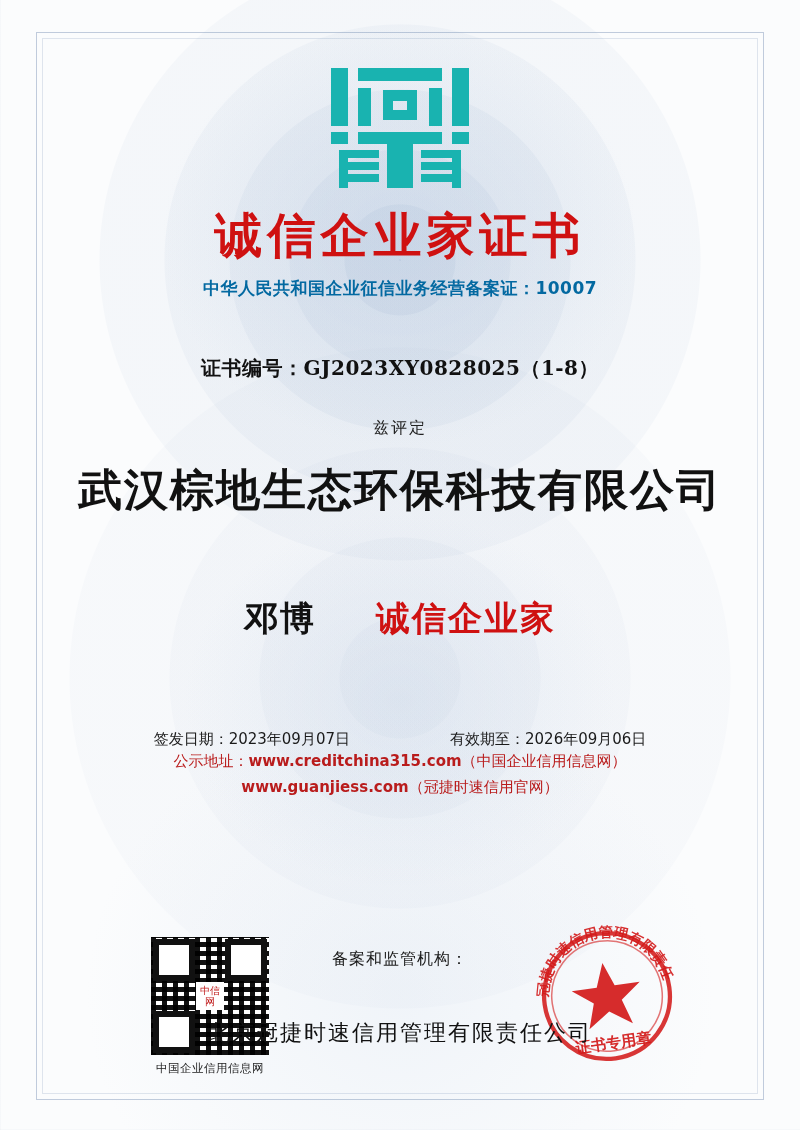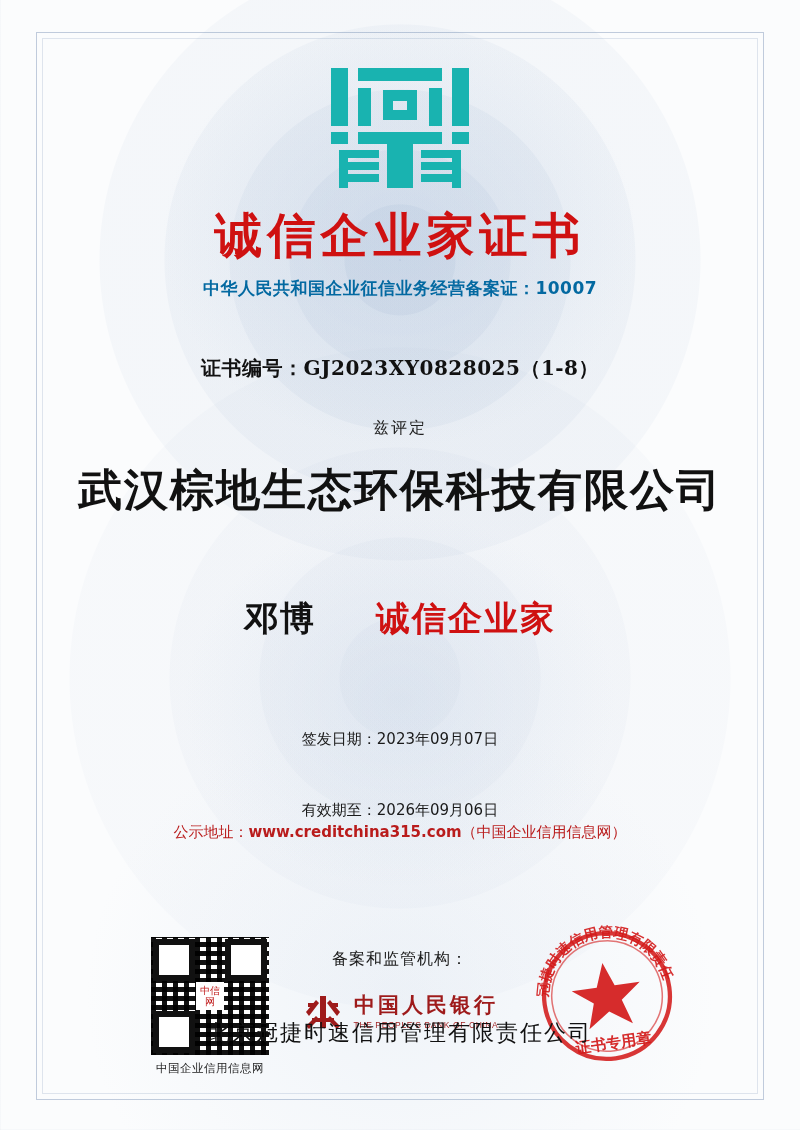--- a/index.html
+++ b/index.html
@@ -153,25 +153,24 @@
     font-weight: bold;
     color: #cf1111;
     letter-spacing: 2px;
   }
 
   
   .dates-row {
     margin-top: 88px;
     display: flex;
     justify-content: center;
-    gap: 52px;
+    gap: 100px;
     font-family: "DejaVu Sans", sans-serif;
     font-size: 15px;
     color: #1a1a1a;
-    flex-direction: column;
   }
 
   .urls {
     font-family: "DejaVu Sans", sans-serif;
     font-size: 15px;
     color: #b91c1c;
     line-height: 1.7;
   }
   .urls b { font-weight: bold; }
 
@@ -358,52 +357,37 @@
 
     <div class="dates-row">
       <div>签发日期：2023年09月07日</div>
       <div>有效期至：2026年09月06日</div>
     </div>
 
     <div class="urls">
       <div>
         <span>公示地址：</span><b>www.creditchina315.com</b><span>（中国企业信用信息网）</span>
       </div>
+      <div>
+        <b>www.guanjiess.com</b><span>（冠捷时速信用官网）</span>
+      </div>
     </div>
 
     <div class="bottom-band">
 
       <div class="qr-block">
         <div class="qr">
           <div class="qr-corner-bl"></div>
           <div class="qr-center">中信网</div>
         </div>
         <div class="qr-caption">中国企业信用信息网</div>
       </div>
 
       <div class="regulator">
         <div class="regulator-label">备案和监管机构：</div>
-        <div class="pboc">
-          <svg class="pboc-mark" viewBox="0 0 42 40">
-            <g fill="#9e1b1b">
-              <rect x="18" y="4" width="6" height="32"></rect>
-              <rect x="6" y="11" width="7" height="4"></rect>
-              <rect x="29" y="11" width="7" height="4"></rect>
-              <path d="M4 20 L14 8 L17 11 L7 24 Z"></path>
-              <path d="M38 20 L28 8 L25 11 L35 24 Z"></path>
-              <rect x="10" y="26" width="22" height="4"></rect>
-              <path d="M4 34 L14 24 L17 27 L7 37 Z"></path>
-              <path d="M38 34 L28 24 L25 27 L35 37 Z"></path>
-            </g>
-          </svg>
-          <div>
-            <div class="pboc-text-cn">中国人民银行</div>
-            <div class="pboc-text-en">THE PEOPLE'S BANK OF CHINA</div>
-          </div>
-        </div>
       </div>
 
       <svg class="seal" viewBox="0 0 170 170">
         <defs>
           <path id="sealArc" d="M 85,85 m -62,0 a 62,62 0 1 1 124,0" fill="none"></path>
           <path id="sealArcText" d="M 23,85 a 62,62 0 0 1 124,0"></path>
         </defs>
         <g transform="rotate(-8 85 85)">
           <circle cx="85" cy="85" r="66" fill="none" stroke="#d31a1a" stroke-width="4.5" opacity="0.88"></circle>
           <circle cx="85" cy="85" r="58" fill="none" stroke="#d31a1a" stroke-width="1.6" opacity="0.6"></circle>

